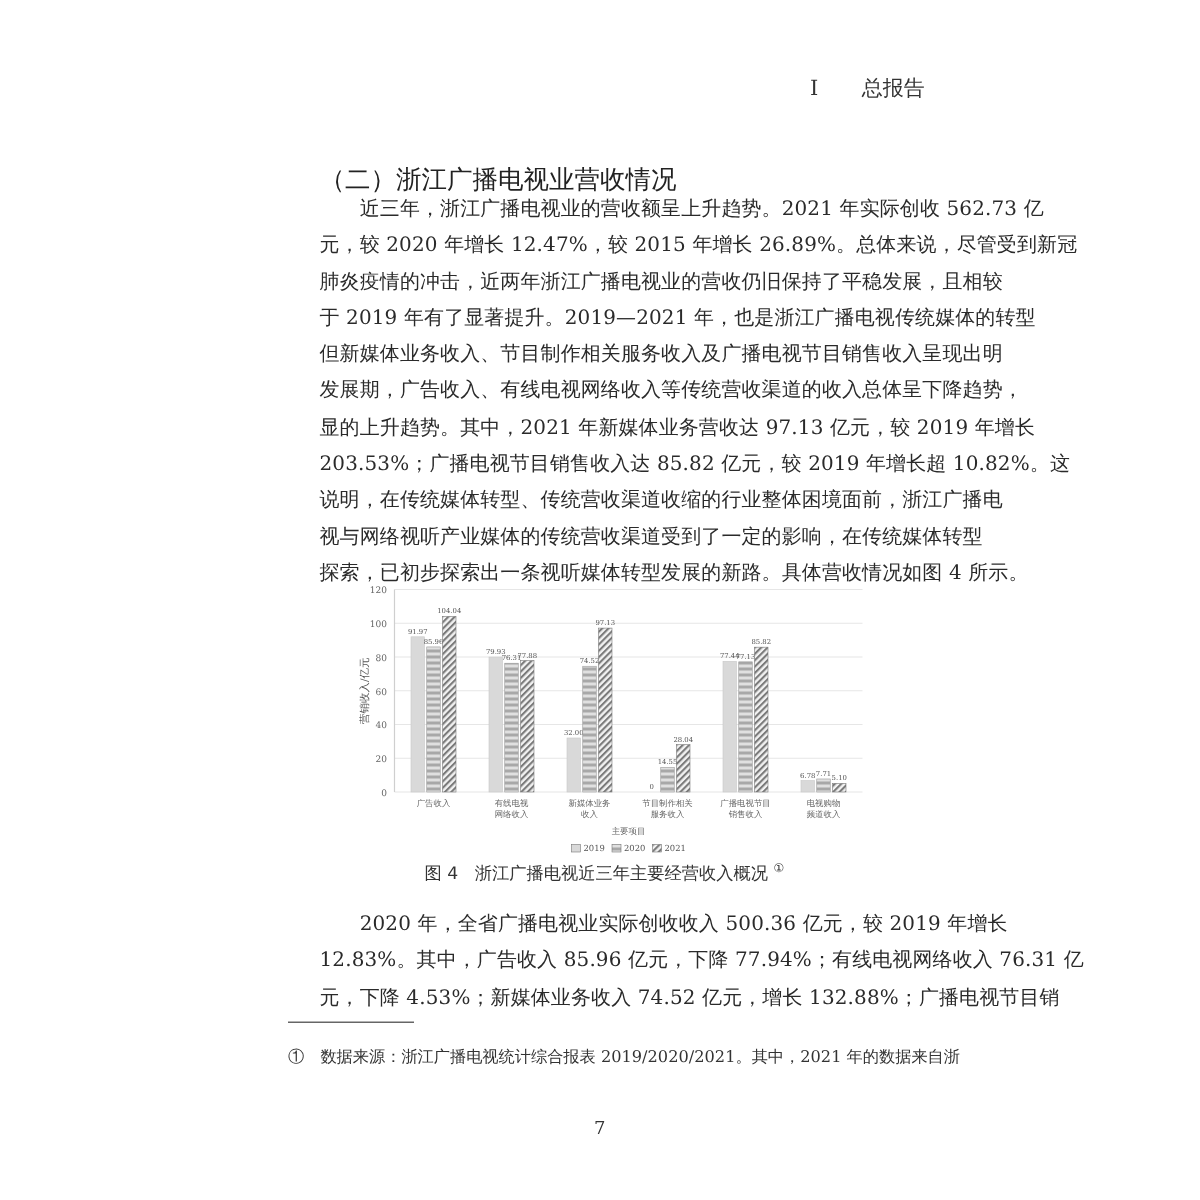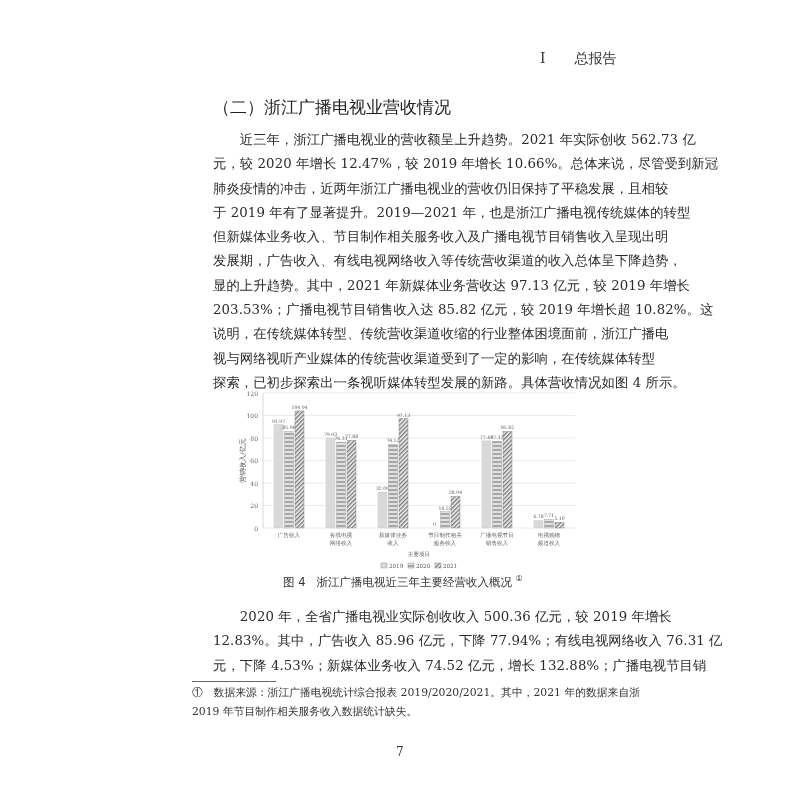--- a/index.html
+++ b/index.html
@@ -1,51 +1,51 @@
 <!DOCTYPE html>
 <html><head>
 <meta charset="utf-8">
 <style>
   html, body { margin: 0; padding: 0; background: #ffffff; }
   body { width: 800px; height: 800px; position: relative; overflow: hidden;
          font-family: "DejaVu Serif", "Liberation Serif", serif; color: #2a2a2a; }
   .running-head { position: absolute; top: 50px; left: 540px; font-size: 14px; color: #333; }
   .running-head .num { display: inline-block; width: 30px; }
-  .section-title { position: absolute; top: 96px; left: 213px; font-size: 17px; color: #222;
+  .section-title { position: absolute; top: 108px; left: 213px; font-size: 17px; color: #222;
                    font-family: "DejaVu Sans", "Liberation Sans", sans-serif; }
   .para { position: absolute; left: 192px; width: 448px; font-size: 13.3px; line-height: 24.3px;
           text-align: justify; letter-spacing: 0.1px; }
   .para .line { display: block; white-space: nowrap; text-align-last: justify; margin-left: 21px; }
   .para .line.last { text-align-last: left; }
   .p1 { top: 128px; }
   .p2 { top: 605px; }
   .chart { position: absolute; left: 235px; top: 385px; width: 345px; height: 185px; }
   .caption { position: absolute; top: 574px; left: 283px; font-size: 11.5px; color: #333;
              font-family: "DejaVu Sans", "Liberation Sans", sans-serif; }
   .caption sup { font-size: 8px; }
   .fn-rule { position: absolute; top: 681px; left: 192px; width: 84px; border-top: 1px solid #666; }
   .footnote { position: absolute; top: 684px; left: 192px; width: 448px; font-size: 10.8px;
               line-height: 18.5px; color: #333; }
-  .footnote .line { display: block; white-space: nowrap; text-align: justify; text-align-last: justify; }
+  .footnote .line { display: block; white-space: nowrap; text-align: justify; text-align-last: justify; margin-top: 12px; }
   .footnote .line.last { text-align-last: left; }
   .page-number { position: absolute; top: 745px; left: 396px; font-size: 12px; color: #333; }
 </style>
 </head>
 <body>
 
 <div class="running-head">
   <span class="num">I</span>
   <span>总报告</span>
 </div>
 
 <div class="section-title">（二）浙江广播电视业营收情况</div>
 
 <div class="para p1" id="p1">
     <span class="line">　　近三年，浙江广播电视业的营收额呈上升趋势。2021 年实际创收 562.73 亿</span>
-    <span class="line">元，较 2020 年增长 12.47%，较 2019 年增长 10.66%。总体来说，尽管受到新冠</span>
+    <span class="line">元，较 2020 年增长 12.47%，较 2015 年增长 26.89%。总体来说，尽管受到新冠</span>
     <span class="line">肺炎疫情的冲击，近两年浙江广播电视业的营收仍旧保持了平稳发展，且相较</span>
     <span class="line">于 2019 年有了显著提升。2019—2021 年，也是浙江广播电视传统媒体的转型</span>
     <span class="line">但新媒体业务收入、节目制作相关服务收入及广播电视节目销售收入呈现出明</span>
     <span class="line">发展期，广告收入、有线电视网络收入等传统营收渠道的收入总体呈下降趋势，</span>
     <span class="line">显的上升趋势。其中，2021 年新媒体业务营收达 97.13 亿元，较 2019 年增长</span>
     <span class="line">203.53%；广播电视节目销售收入达 85.82 亿元，较 2019 年增长超 10.82%。这</span>
     <span class="line">说明，在传统媒体转型、传统营收渠道收缩的行业整体困境面前，浙江广播电</span>
     <span class="line">视与网络视听产业媒体的传统营收渠道受到了一定的影响，在传统媒体转型</span>
     <span class="line last">探索，已初步探索出一条视听媒体转型发展的新路。具体营收情况如图 4 所示。</span>
   </div>
@@ -142,16 +142,15 @@
 
 <div class="para p2" id="p2">
     <span class="line">　　2020 年，全省广播电视业实际创收收入 500.36 亿元，较 2019 年增长</span>
     <span class="line">12.83%。其中，广告收入 85.96 亿元，下降 77.94%；有线电视网络收入 76.31 亿</span>
     <span class="line">元，下降 4.53%；新媒体业务收入 74.52 亿元，增长 132.88%；广播电视节目销</span>
   </div>
 
 <div class="fn-rule"></div>
 <div class="footnote" id="fn">
     <span class="line">①　数据来源：浙江广播电视统计综合报表 2019/2020/2021。其中，2021 年的数据来自浙</span>
-    <span class="line last">2019 年节目制作相关服务收入数据统计缺失。</span>
   </div>
 
 <div class="page-number">7</div>
 
 </body></html>

